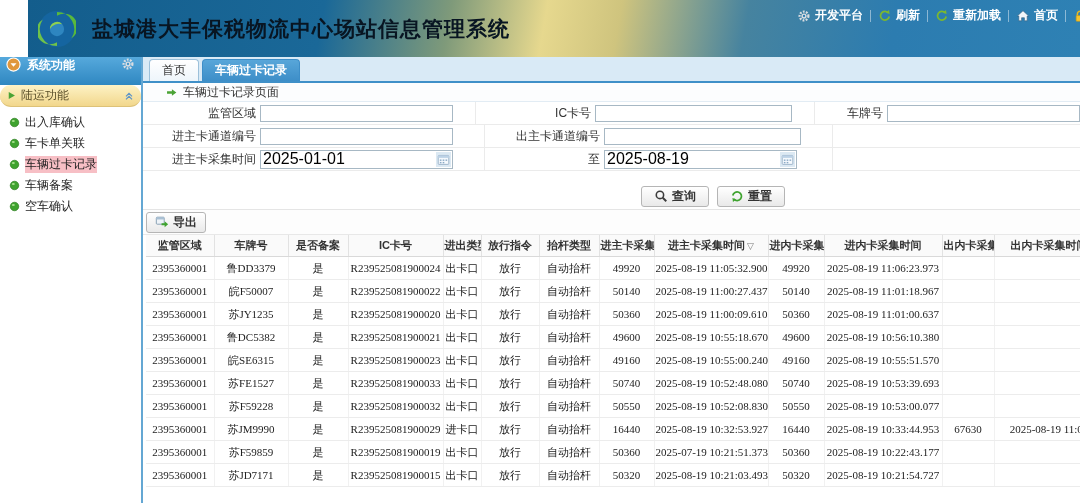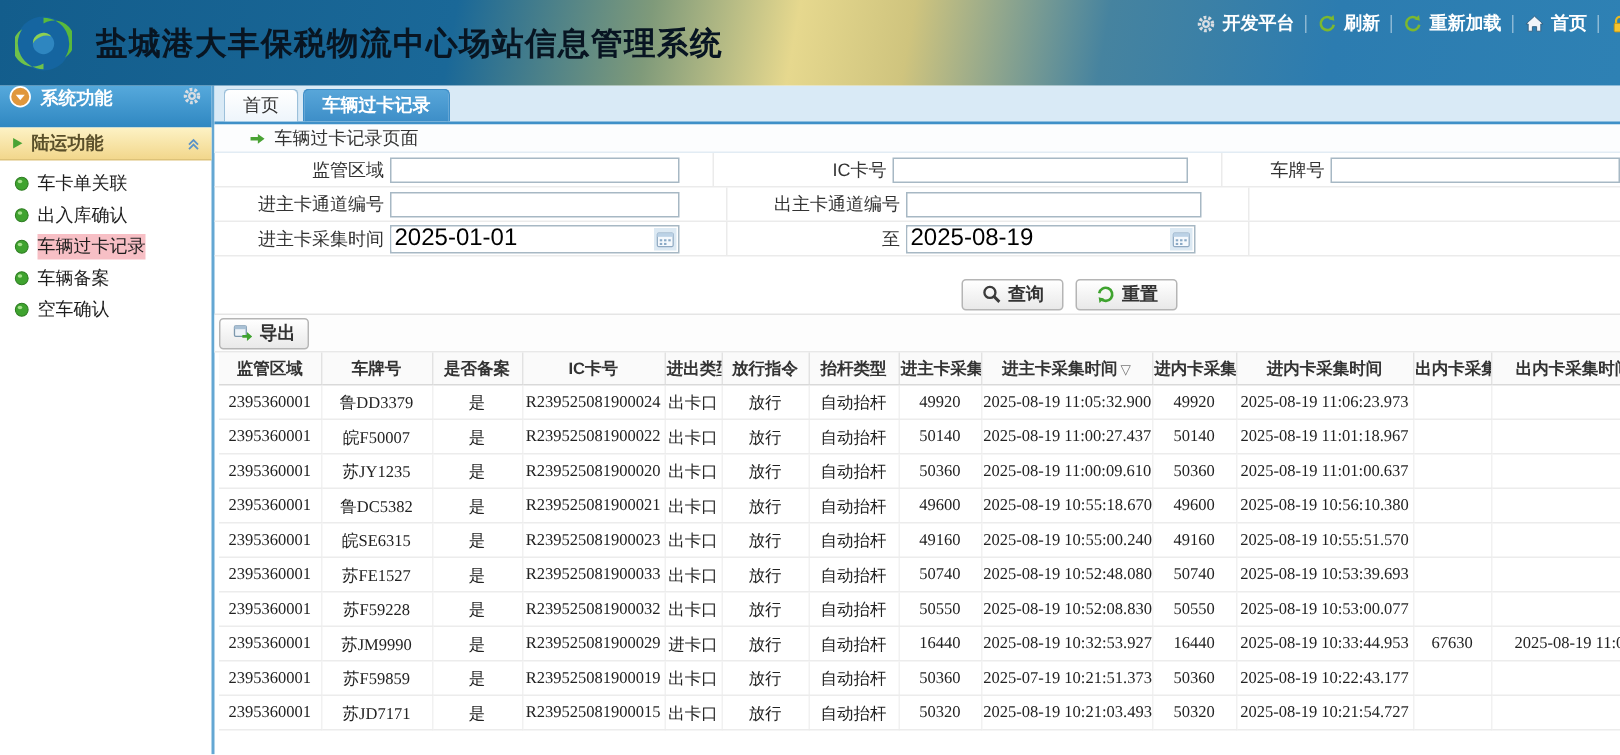--- a/index.html
+++ b/index.html
@@ -1,39 +1,39 @@
 <!DOCTYPE html>
 <html><head>
 <meta charset="utf-8">
 <style>
   html,body{margin:0;padding:0;}
   body{font-family:"Liberation Sans","DejaVu Sans",sans-serif;background:#fff;}
   .page{position:relative;width:1080px;height:503px;overflow:hidden;background:#fff;}
 
   
   .app-header{height:57px;display:flex;align-items:center;position:relative;
-    background:linear-gradient(100deg,#135d8c 0%,#1a6898 28%,#7f9a7a 40%,#e6d88e 49%,#cfc47e 56%,#46839f 68%,#2c7cb0 82%,#2e81b4 100%);}
+    background:linear-gradient(100deg,#135d8c 0%,#1a6898 28%,#7f9a7a 40%,#e6d88e 49%,#cfc47e 56%,#46839f 68%,#2c7cb0 82%,#2e81b4 100%);margin-left:28px;}
   .logo{width:38px;height:38px;margin:0 16px 0 10px;flex:none;}
   .app-title{margin:0;font-size:21px;font-weight:bold;color:#081522;letter-spacing:1px;
     font-family:"Liberation Serif","DejaVu Serif",serif;}
   .top-nav{position:absolute;right:0;top:7px;display:flex;align-items:center;font-size:12px;font-weight:bold;}
   .nav-item{display:flex;align-items:center;gap:4px;color:#fff;text-decoration:none;margin:0 7px;cursor:pointer;}
   .nav-item:last-child{margin-right:-7px;}
   .nav-sep{width:1px;height:12px;background:rgba(255,255,255,.45);}
   .ico{display:inline-block;width:14px;height:14px;flex:none;}
   .ico svg{width:100%;height:100%;display:block;}
 
   
   .body-row{display:flex;height:446px;}
   .sidebar{width:141px;flex:none;border-right:2px solid #64a7d3;background:#fff;}
   .sb-header{height:28px;background:linear-gradient(#56a9dc,#2f87c1);color:#fff;font-weight:bold;font-size:12px;
     display:flex;align-items:flex-start;padding:0 6px;gap:6px;}
   .sb-header .spacer{margin-left:auto;}
   .sb-group{height:21px;background:linear-gradient(#fdf2c5,#f2d78c);border-bottom:1px solid #ddc278;
-    display:flex;align-items:center;font-size:12px;font-weight:bold;color:#5a4f2a;padding:0 6px;gap:4px;cursor:pointer;}
+    display:flex;align-items:center;font-size:12px;font-weight:normal;color:#5a4f2a;padding:0 6px;gap:4px;cursor:pointer;border-radius:11px;}
   .sb-group .spacer{margin-left:auto;}
   .sb-items{list-style:none;margin:5px 0 0;padding:0;}
   .sb-items li{height:21px;display:flex;align-items:center;gap:5px;padding-left:9px;font-size:12px;color:#1d1d1d;cursor:pointer;}
   .sb-items li .bullet{width:11px;height:11px;}
   .sb-items li.selected .sb-label{background:#f7bfc5;}
 
   .main{flex:1;min-width:0;display:flex;flex-direction:column;}
 
   
   .tabbar{height:24px;background:#d9eaf6;border-bottom:2px solid #3f90c8;display:flex;align-items:flex-end;padding-left:6px;gap:3px;}
@@ -180,31 +180,31 @@
       </div>
       <ul class="sb-items">
           <li>
             <span class="bullet ico">
               <svg viewBox="0 0 16 16">
                 <circle cx="8" cy="8" r="6.2" fill="#3fa32f"></circle>
                 <circle cx="8" cy="8" r="6.2" fill="none" stroke="#2e7d22"></circle>
                 <ellipse cx="6.3" cy="5.8" rx="2.2" ry="1.6" fill="#a8e08f"></ellipse>
               </svg>
             </span>
-            <span class="sb-label">车卡单关联</span>
+            <span class="sb-label">出入库确认</span>
           </li>
           <li>
             <span class="bullet ico">
               <svg viewBox="0 0 16 16">
                 <circle cx="8" cy="8" r="6.2" fill="#3fa32f"></circle>
                 <circle cx="8" cy="8" r="6.2" fill="none" stroke="#2e7d22"></circle>
                 <ellipse cx="6.3" cy="5.8" rx="2.2" ry="1.6" fill="#a8e08f"></ellipse>
               </svg>
             </span>
-            <span class="sb-label">出入库确认</span>
+            <span class="sb-label">车卡单关联</span>
           </li>
           <li class="selected">
             <span class="bullet ico">
               <svg viewBox="0 0 16 16">
                 <circle cx="8" cy="8" r="6.2" fill="#3fa32f"></circle>
                 <circle cx="8" cy="8" r="6.2" fill="none" stroke="#2e7d22"></circle>
                 <ellipse cx="6.3" cy="5.8" rx="2.2" ry="1.6" fill="#a8e08f"></ellipse>
               </svg>
             </span>
             <span class="sb-label">车辆过卡记录</span>

